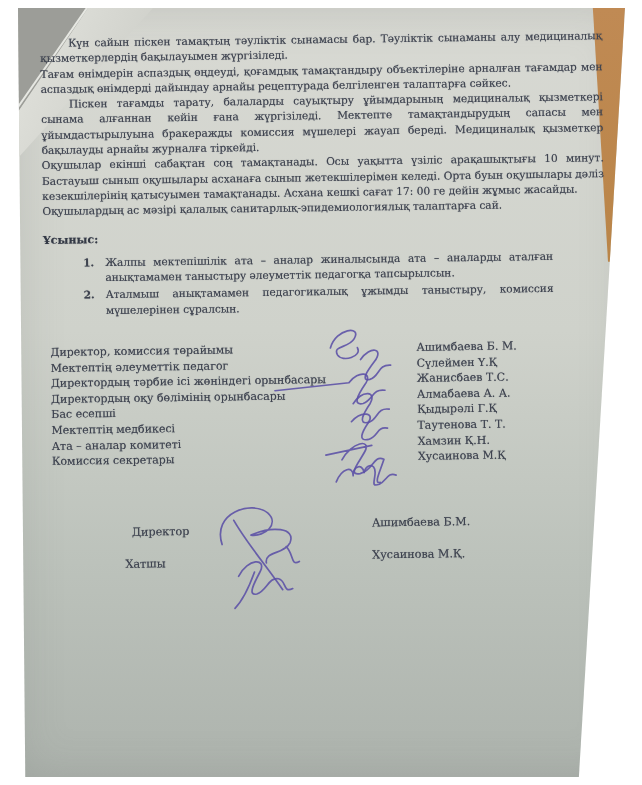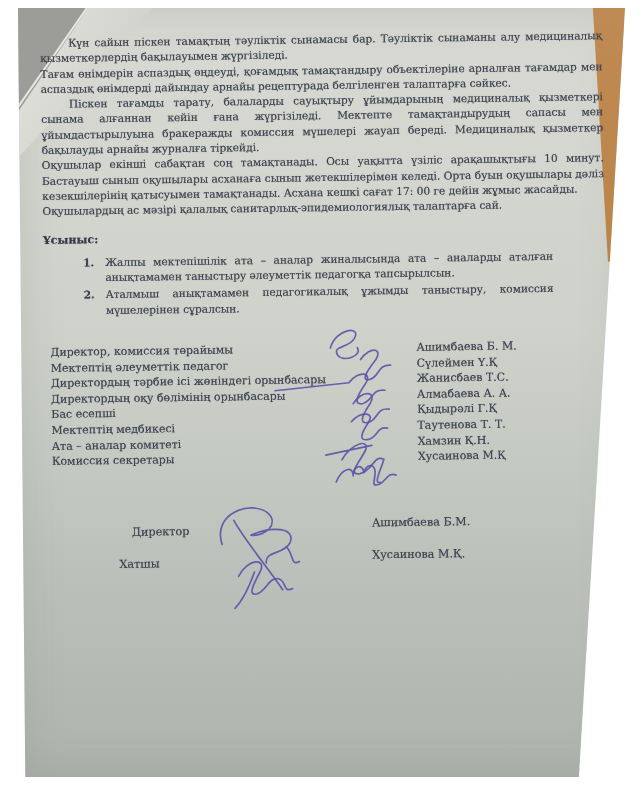--- a/index.html
+++ b/index.html
@@ -137,21 +137,21 @@
         <path d="M44,36 C54,22 68,25 58,38 C51,47 43,58 53,56 C63,53 61,41 74,42"></path>
         <path d="M-42,66 L32,59 M32,59 C42,46 57,49 48,61 C41,71 35,82 46,80 C56,77 55,65 68,67"></path>
         <path d="M36,80 C46,66 60,68 53,80 C46,90 40,101 51,99 C61,96 59,84 72,86"></path>
         <path d="M34,98 C44,87 58,89 51,99 C44,109 40,118 51,116 C61,113 59,103 70,105"></path>
         <path d="M8,131 L54,122 M24,136 C34,118 54,115 47,128 C41,139 29,152 42,150 C56,147 55,131 66,136 C62,148 55,161 62,159"></path>
         <path d="M18,158 C24,144 35,142 35,152 C35,143 44,139 46,149 C48,141 57,139 57,149 C57,157 52,164 61,161 C69,157 69,149 78,152"></path>
       </svg>
 
       <span class="f-pos" style="left:85px;top:490px;">Директор</span>
       <span class="f-name" style="left:325px;top:484px;">Ашимбаева Б.М.</span>
-      <span class="f-pos" style="left:72px;top:522px;">Хатшы</span>
+      <span class="f-pos" style="left:78px;top:522px;">Хатшы</span>
       <span class="f-name" style="left:325px;top:516px;">Хусаинова М.Қ.</span>
 
       <svg class="footer-sigs" viewBox="0 0 150 112">
         <path d="M30,44 C20,12 60,0 76,13 C88,24 73,37 59,35 C80,26 104,28 98,43 C92,55 72,51 74,63 M42,20 C54,42 74,66 90,90 M94,47 C102,55 98,67 107,62"></path>
         <path d="M46,76 C56,58 74,58 68,71 C62,82 54,96 64,94 C74,91 76,77 86,79 C94,81 90,94 100,89 M62,72 C56,88 50,100 42,108"></path>
       </svg>
     </div>
   </div>
 </div>
 

